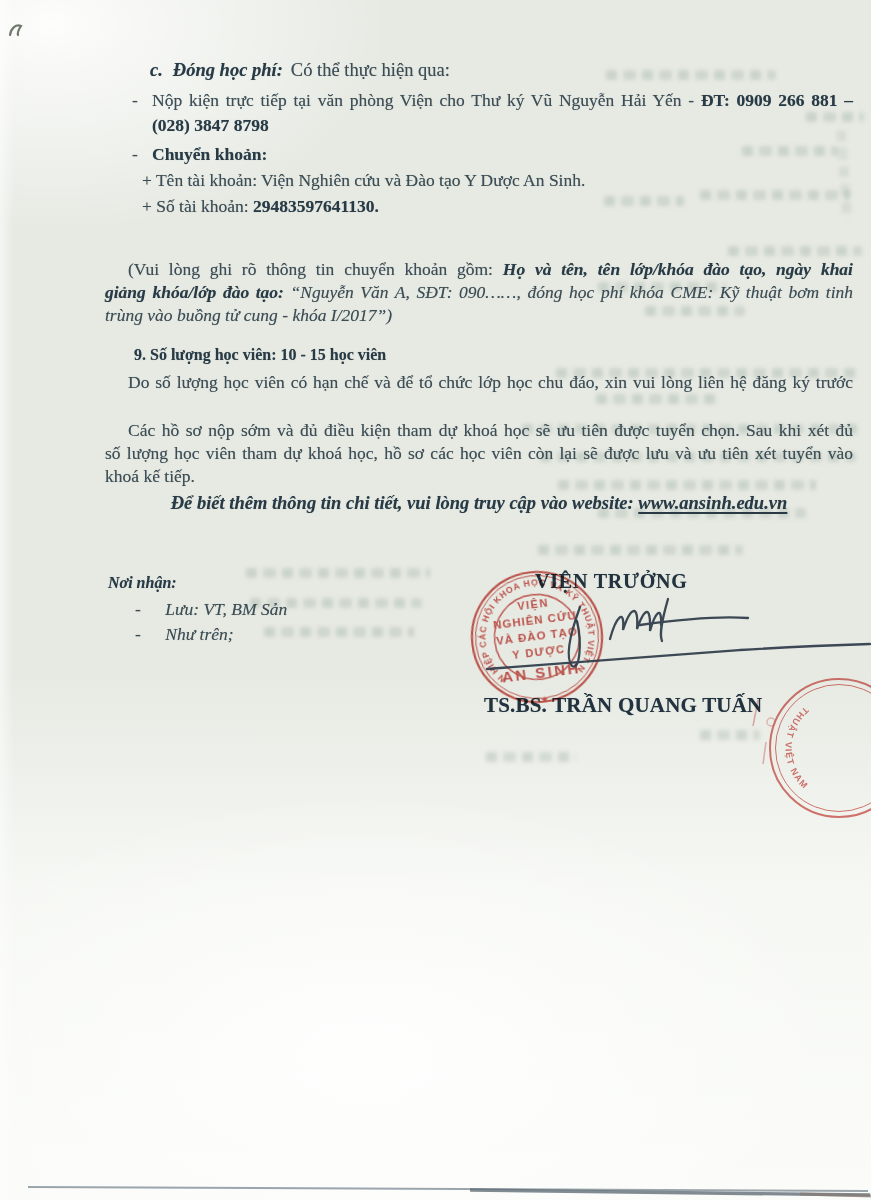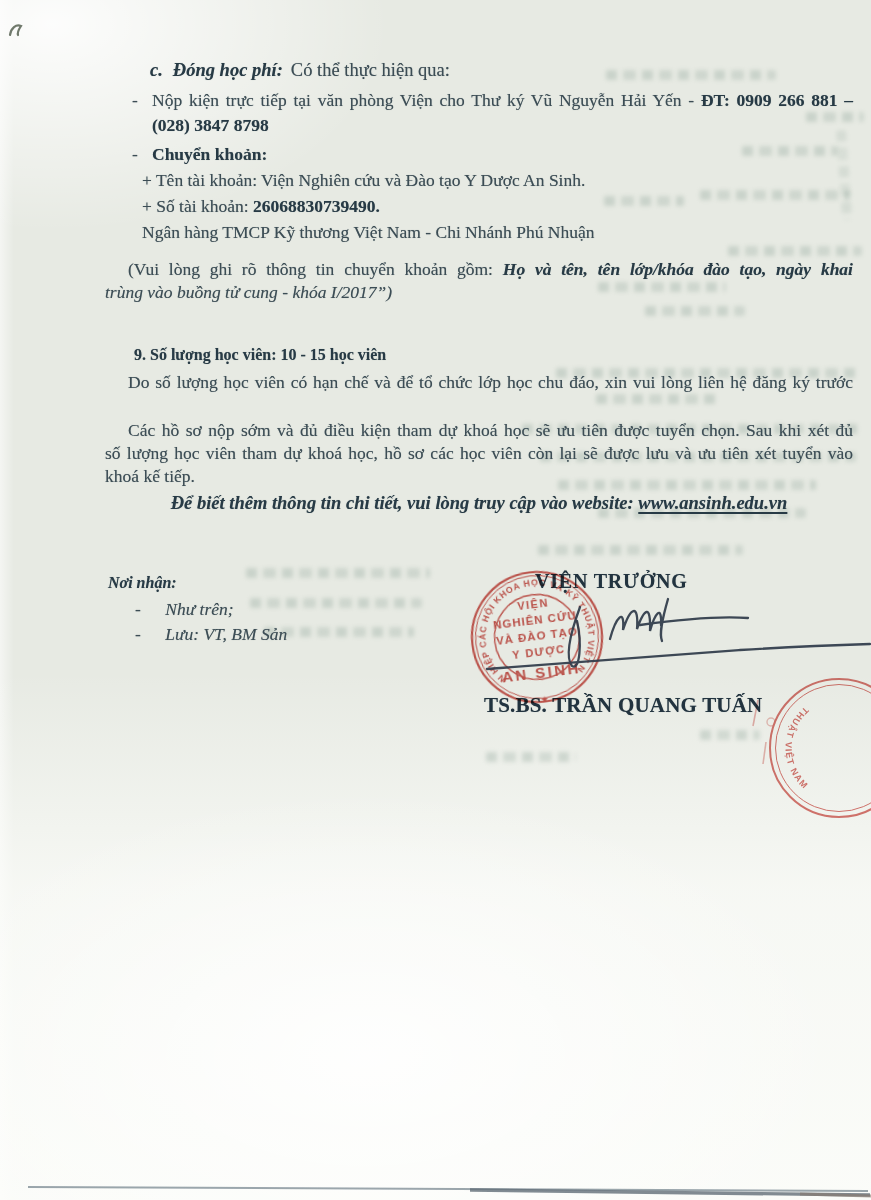--- a/index.html
+++ b/index.html
@@ -74,28 +74,30 @@
   </div>
 
   <div class="t" style="left:132px;top:143px;width:722px;">
     <span class="dashm">-</span>
     <div class="lt b">Chuyển khoản:</div>
   </div>
 
   <div class="t" style="left:142px;top:167px;width:712px;line-height:26px;">
     <div>+ Tên tài khoản: Viện Nghiên cứu và Đào tạo Y Dược An Sinh.</div>
     <div>
-      <span>+ Số tài khoản: </span><span class="b">26068830739490.</span>
+      <span>+ Số tài khoản: </span><span class="b">29483597641130.</span>
     </div>
-    <div>Ngân hàng TMCP Kỹ thương Việt Nam - Chi Nhánh Phú Nhuận</div>
   </div>
 
   <div class="t" style="left:105px;top:258px;width:748px;">
     <div class="stretch" style="padding-left:23px;">
       <span>(Vui lòng ghi rõ thông tin chuyển khoản gồm: </span><span class="bi">Họ và tên, tên lớp/khóa đào tạo, ngày khai</span>
+    </div>
+    <div class="stretch">
+      <span class="bi">giảng khóa/lớp đào tạo: </span><span class="i">“Nguyễn Văn A, SĐT: 090……, đóng học phí khóa CME: Kỹ thuật bơm tinh</span>
     </div>
     <div class="i">trùng vào buồng tử cung - khóa I/2017”)</div>
   </div>
 
   <div class="t b" style="left:134px;top:343px;font-size:16px;text-align:center;">9. Số lượng học viên: 10 - 15 học viên</div>
 
   <div class="t" style="left:105px;top:371px;width:748px;">
     <div class="stretch" style="padding-left:23px;">Do số lượng học viên có hạn chế và để tổ chức lớp học chu đáo, xin vui lòng liên hệ đăng ký trước</div>
   </div>
 
@@ -106,25 +108,25 @@
   <div class="t" style="left:105px;top:419px;width:748px;">
     <div class="stretch" style="padding-left:23px;">Các hồ sơ nộp sớm và đủ điều kiện tham dự khoá học sẽ ưu tiên được tuyển chọn. Sau khi xét đủ</div>
     <div class="stretch">số lượng học viên tham dự khoá học, hồ sơ các học viên còn lại sẽ được lưu và ưu tiên xét tuyển vào</div>
     <div>khoá kế tiếp.</div>
   </div>
 
   <div class="t bi" style="left:108px;top:571px;font-size:16px;">Nơi nhận:</div>
   <div class="t i" style="left:135px;top:597px;width:300px;line-height:25px;">
     <div>
       <span>-</span>
-      <span style="margin-left:20px;">Như trên;</span>
+      <span style="margin-left:20px;">Lưu: VT, BM Sản</span>
     </div>
     <div>
       <span>-</span>
-      <span style="margin-left:20px;">Lưu: VT, BM Sản</span>
+      <span style="margin-left:20px;">Như trên;</span>
     </div>
   </div>
 
   <div class="t b" style="left:535px;top:570px;font-size:20px;letter-spacing:.8px;color:#22333f;">VIỆN TRƯỞNG</div>
   <div class="t b" style="left:484px;top:694px;font-size:21px;letter-spacing:.2px;color:#22333f;">TS.BS. TRẦN QUANG TUẤN</div>
 
   <svg class="overlay" width="871" height="1200" viewBox="0 0 871 1200">
     <defs>
       <path id="ringPath1" d="M 500.6,673.4 A 51.5,51.5 0 1 1 573.4,673.4" fill="none"></path>
       <path id="arcPath2" d="M 825,696 A 54,54 0 0 0 825,800" fill="none"></path>

